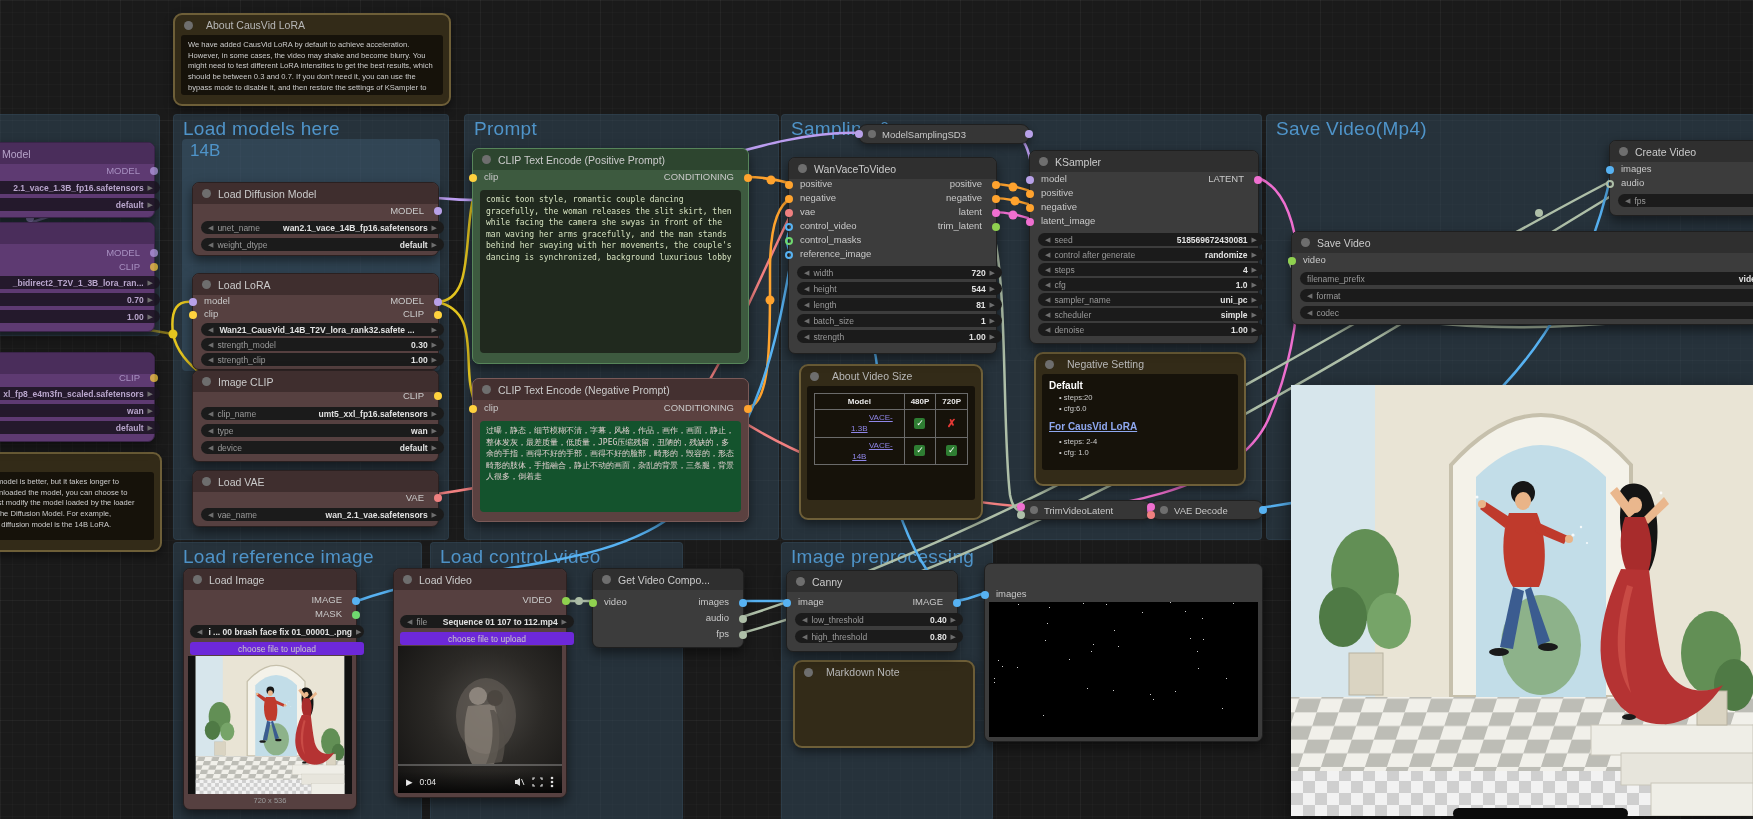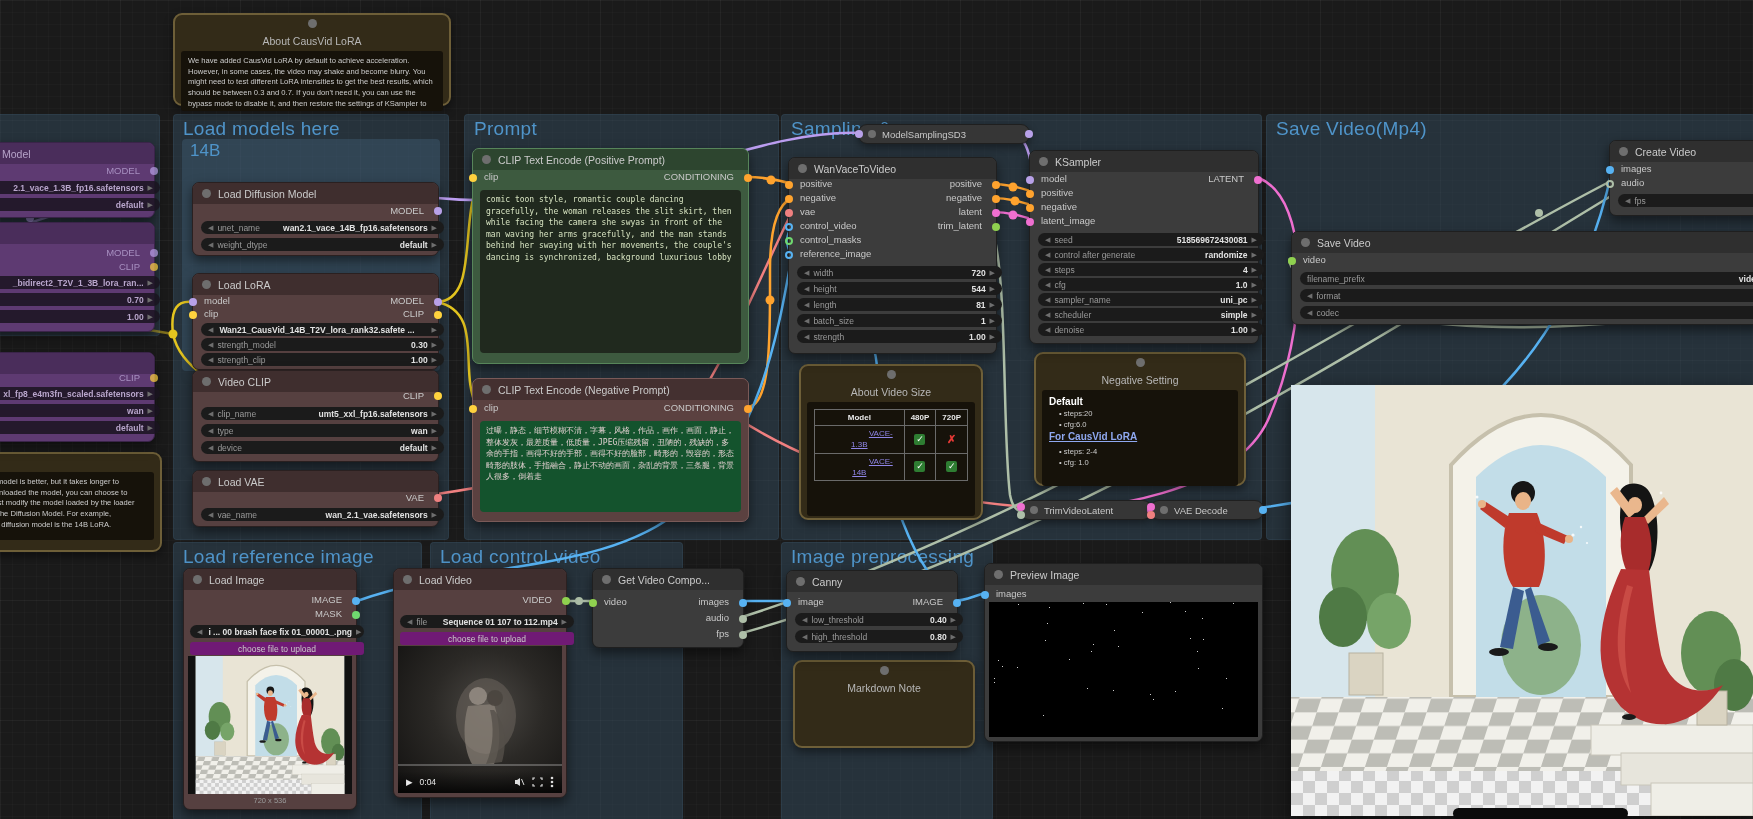--- a/index.html
+++ b/index.html
@@ -41,27 +41,27 @@
   .c-cond{background:#ffa32e;border-color:#ffa32e;}
   .c-latent{background:#ef6fd0;border-color:#ef6fd0;}
   .c-img{background:#57b2f2;border-color:#57b2f2;}
   .c-mask{background:#6fd86f;border-color:#6fd86f;}
   .c-video{background:#8fd14f;border-color:#8fd14f;}
   .c-sage{background:#aebfa8;border-color:#aebfa8;}
   .w{position:absolute;height:13px;background:#1b1b1b;border-radius:7px;display:flex;align-items:center;padding:0 7px;font-size:8.5px;color:#a8a8a8;gap:4px;overflow:hidden;white-space:nowrap;}
   .w .lab{color:#9a9a9a;}
   .w .val{margin-left:auto;color:#e2e2e2;font-weight:bold;}
   .w .arr{color:#6e6e6e;font-size:7px;font-family:"DejaVu Sans",sans-serif;flex:none;}
-  .btn{justify-content:center;color:#c9c9c9;border-radius:3px;background:#701a75;}
+  .btn{justify-content:center;color:#c9c9c9;border-radius:3px;background:#6d28d9;}
   .ta{position:absolute;background:#20291e;border-radius:4px;color:#d6e3c0;font-family:"DejaVu Sans Mono",monospace;font-size:8px;line-height:1.45;padding:4px 6px;overflow:hidden;}
   .ta2{background:#14532d;color:#e0cfcf;}
   .pill{position:absolute;height:18px;background:#363636;border:1px solid #1f1f1f;border-radius:9px;display:flex;align-items:center;gap:6px;padding:0 9px;font-size:9.5px;color:#c9c9c9;z-index:4;box-shadow:0 3px 8px rgba(0,0,0,.45);white-space:nowrap;}
   .pill .cdot{width:8px;height:8px;}
   .note{position:absolute;background:#332b18;border:2px solid #6e5f38;border-radius:9px;z-index:3;box-shadow:0 4px 10px rgba(0,0,0,.45);}
-  .ntitle{display:flex;align-items:center;gap:7px;padding:4px 9px;color:#b7b7b7;font-size:10.5px;flex-direction:column;}
+  .ntitle{display:flex;align-items:center;gap:13px;padding:4px 9px;color:#b7b7b7;font-size:10.5px;}
   .nbody{background:#16120a;margin:0 6px 6px;padding:5px 7px;color:#cdcdcd;font-size:7.6px;line-height:1.4;border-radius:3px;overflow:hidden;}
   .vstable{border-collapse:collapse;margin:2px 0;}
   .vstable th,.vstable td{border:1px solid #6a6a6a;font-size:8px;color:#e8e8e8;padding:2px 6px;text-align:center;}
   .vstable th{font-weight:bold;}
   .linkA{color:#8f86e8;text-decoration:underline;font-size:8px;margin-left:43px;}
   .ok{display:inline-block;width:11px;height:11px;background:#2e7d32;color:#fff;font-size:9px;line-height:11px;border-radius:2px;}
   .no{color:#e53935;font-weight:bold;font-size:11px;}
   .caption{position:absolute;width:100%;text-align:center;font-size:7.5px;color:#9a9a9a;}
   .controls{position:absolute;bottom:0;left:0;right:0;height:22px;display:flex;align-items:center;gap:7px;padding:0 8px;background:linear-gradient(transparent,rgba(0,0,0,.75));color:#e8e8e8;font-size:8.5px;}
   .imgframe{position:absolute;overflow:hidden;background:#111;}
@@ -271,21 +271,21 @@
 
   <div class="note" style="left:1034px;top:352px;width:208px;height:130px">
     <div class="ntitle">
         <span class="cdot"></span>
         <span>Negative Setting</span>
       </div>
     <div class="nbody" style="height:86px">
       <div style="font-size:10px;font-weight:bold;color:#fff">Default</div>
       <div style="padding-left:10px">• <span>steps:20</span></div>
       <div style="padding-left:10px">• <span>cfg:6.0</span></div>
-      <div style=""><span class="kslink">For CausVid LoRA</span></div>
+      <div style="margin-top:6px"><span class="kslink">For CausVid LoRA</span></div>
       <div style="padding-left:10px;margin-top:3px">• <span>steps: 2-4</span></div>
       <div style="padding-left:10px">• <span>cfg: 1.0</span></div>
     </div>
   </div>
 
   <div class="note" style="left:793px;top:660px;width:178px;height:84px">
     <div class="ntitle">
         <span class="cdot"></span>
         <span>Markdown Note</span>
       </div>
@@ -394,21 +394,21 @@
         <span class="arr">◀</span>
         <span class="lab">strength_clip</span>
         <span class="val">1.00</span>
         <span class="arr">▶</span>
       </div>
   </div>
 
   <div class="node maroon" style="left:192px;top:370px;width:245px;height:90px">
     <div class="nhead">
         <span class="cdot"></span>
-        <span>Video CLIP</span>
+        <span>Image CLIP</span>
       </div>
     <div class="plabel pr" style="right:14px;top:19px">CLIP</div>
     <i class="dot c-clip" style="top:21px;right:-4px"></i>
     <div class="w" style="left:8px;top:36px;width:229px">
         <span class="arr">◀</span>
         <span class="lab">clip_name</span>
         <span class="val">umt5_xxl_fp16.safetensors</span>
         <span class="arr">▶</span>
       </div>
     <div class="w" style="left:8px;top:53px;width:229px">
@@ -737,24 +737,20 @@
       </div>
     <div class="w" style="left:8px;top:59px;width:154px">
         <span class="arr">◀</span>
         <span class="lab">high_threshold</span>
         <span class="val">0.80</span>
         <span class="arr">▶</span>
       </div>
   </div>
 
   <div class="node" style="left:984px;top:563px;width:277px;height:177px">
-    <div class="nhead">
-        <span class="cdot"></span>
-        <span>Preview Image</span>
-      </div>
     <i class="dot c-img" style="top:27px;left:-4px"></i>
     <div class="plabel" style="left:11px;top:24px">images</div>
     <div class="imgframe" style="left:4px;top:38px;width:269px;height:135px;background:#000">
       <svg width="269" height="135">
           <rect width="269" height="135" fill="#000"></rect>
           <rect width="269" height="135" filter="url(#speck)" opacity=".85"></rect>
         </svg>
     </div>
   </div>
 

